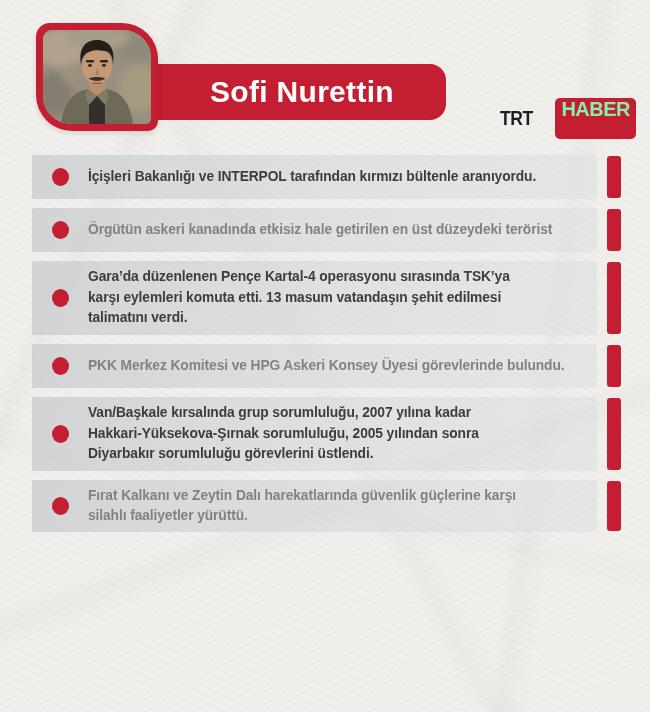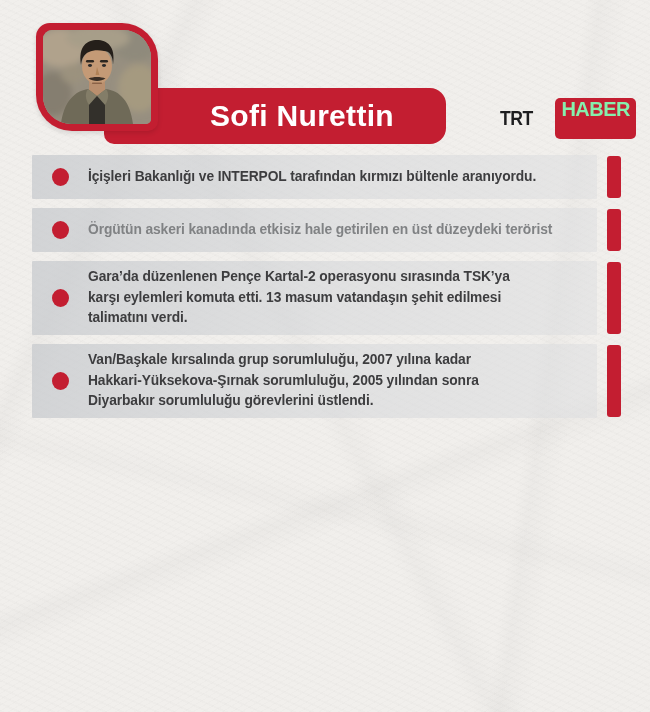--- a/index.html
+++ b/index.html
@@ -20,21 +20,21 @@
       linear-gradient(115deg, transparent 18%, rgba(140,140,140,.055) 20%, transparent 23%),
       linear-gradient(62deg, transparent 46%, rgba(150,150,150,.05) 48%, transparent 51%),
       linear-gradient(160deg, transparent 64%, rgba(130,130,130,.05) 66%, transparent 69%),
       linear-gradient(12deg, transparent 30%, rgba(160,160,160,.045) 32%, transparent 35%),
       linear-gradient(98deg, transparent 78%, rgba(140,140,140,.05) 80%, transparent 84%),
       repeating-linear-gradient(24deg, rgba(0,0,0,.012) 0 2px, transparent 2px 7px),
       repeating-linear-gradient(-31deg, rgba(0,0,0,.01) 0 1px, transparent 1px 5px);
   }
   
   .banner{
-    position:absolute;left:104px;top:88px;width:342px;height:56px;
+    position:absolute;left:104px;top:64px;width:342px;height:56px;
     background:var(--red,#c31e31);
     border-radius:10px 16px 16px 10px;
     display:flex;align-items:center;justify-content:center;
     padding-left:54px;box-sizing:border-box;
   }
   .banner .title{
     color:#fff;font-size:30px;font-weight:700;letter-spacing:.3px;
     white-space:nowrap;
   }
   .photo-frame{
@@ -166,30 +166,45 @@
     <div class="row l1 light">
       <div class="box">
         <span class="bullet"></span>
         <div class="text">Örgütün askeri kanadında etkisiz hale getirilen en üst düzeydeki terörist</div>
       </div>
       <div class="bar"></div>
     </div>
     <div class="row l3 bold">
       <div class="box">
         <span class="bullet"></span>
-        <div class="text">Gara’da düzenlenen Pençe Kartal-2 operasyonu sırasında TSK’ya
+        <div class="text">Gara’da düzenlenen Pençe Kartal-4 operasyonu sırasında TSK’ya
 karşı eylemleri komuta etti. 13 masum vatandaşın şehit edilmesi
 talimatını verdi.</div>
+      </div>
+      <div class="bar"></div>
+    </div>
+    <div class="row l1 light">
+      <div class="box">
+        <span class="bullet"></span>
+        <div class="text">PKK Merkez Komitesi ve HPG Askeri Konsey Üyesi görevlerinde bulundu.</div>
       </div>
       <div class="bar"></div>
     </div>
     <div class="row l3 bold">
       <div class="box">
         <span class="bullet"></span>
         <div class="text">Van/Başkale kırsalında grup sorumluluğu, 2007 yılına kadar
 Hakkari-Yüksekova-Şırnak sorumluluğu, 2005 yılından sonra
 Diyarbakır sorumluluğu görevlerini üstlendi.</div>
       </div>
       <div class="bar"></div>
     </div>
+    <div class="row l2 light">
+      <div class="box">
+        <span class="bullet"></span>
+        <div class="text">Fırat Kalkanı ve Zeytin Dalı harekatlarında güvenlik güçlerine karşı
+silahlı faaliyetler yürüttü.</div>
+      </div>
+      <div class="bar"></div>
+    </div>
   </div>
 
 </div>
 
 </body></html>

